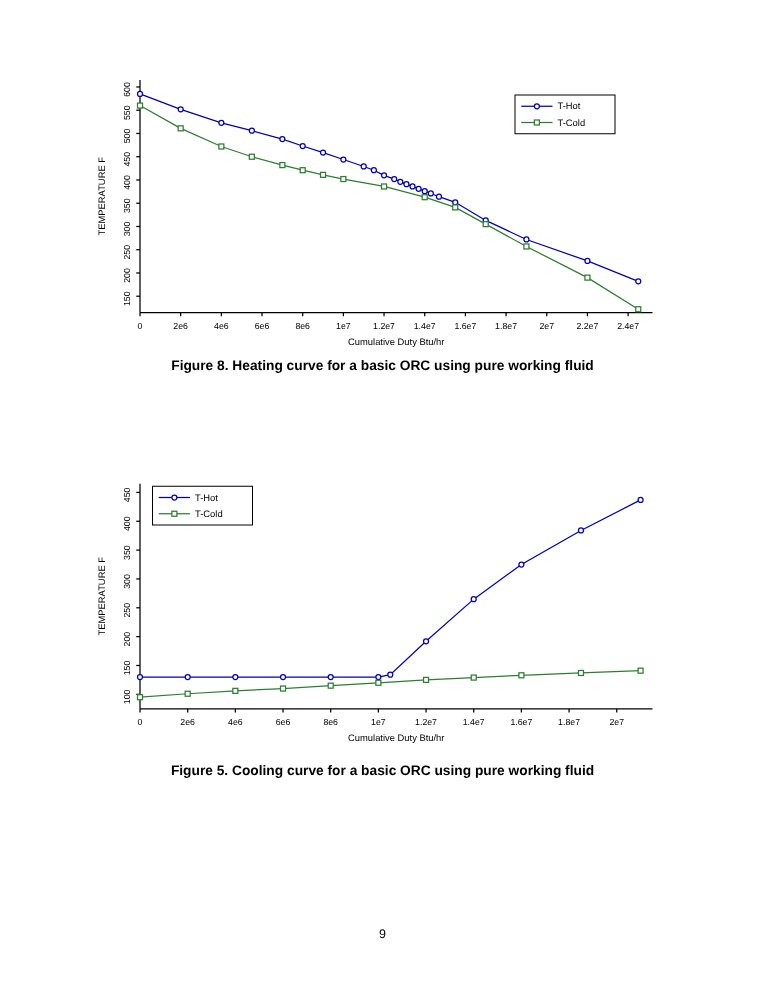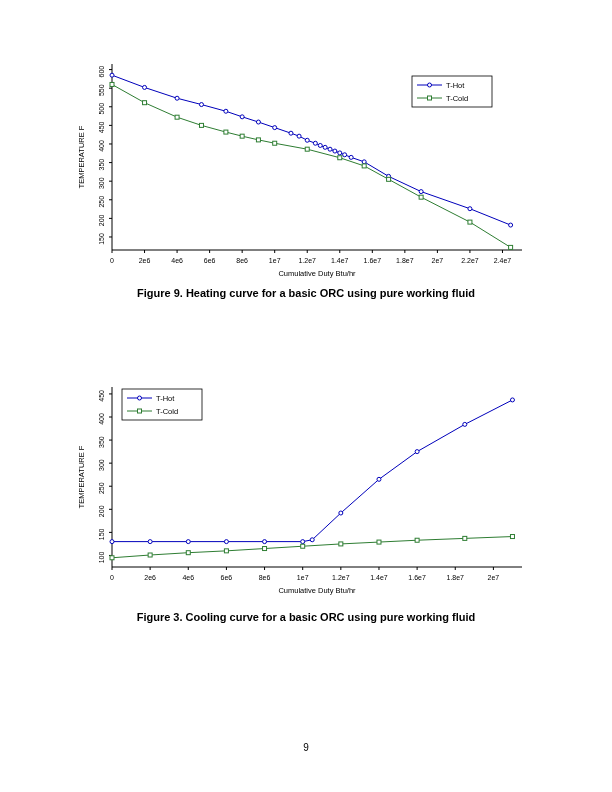--- a/index.html
+++ b/index.html
@@ -127,21 +127,21 @@
       <rect x="436.6111111111111" y="193.396" width="4" height="4" fill="#fff" stroke="#2e7d32"></rect>
       <rect x="340" y="24" width="80" height="31" fill="#fff" stroke="#000" stroke-width="0.8"></rect>
       <line x1="345" y1="33" x2="370" y2="33" stroke="#0000bb" stroke-width="1"></line>
       <circle cx="357.5" cy="33" r="2" fill="#fff" stroke="#0000bb"></circle>
       <text x="374" y="35.5" font-size="7.5">T-Hot</text>
       <line x1="345" y1="46" x2="370" y2="46" stroke="#2e7d32" stroke-width="1"></line>
       <rect x="355.5" y="44" width="4" height="4" fill="#fff" stroke="#2e7d32"></rect>
       <text x="374" y="48.5" font-size="7.5">T-Cold</text>
     </svg>
 
-  <div class="caption caption-2">Figure 9. Heating curve for a basic ORC using pure working fluid</div>
+  <div class="caption caption-2">Figure 8. Heating curve for a basic ORC using pure working fluid</div>
 
   <svg class="chart" width="460" height="226" style="left:72px; top:375px;">
       <line x1="40" y1="12" x2="40" y2="192" stroke="#000" stroke-width="1"></line>
       <line x1="40" y1="192" x2="450" y2="192" stroke="#000" stroke-width="1"></line>
       <line x1="40" y1="192" x2="40" y2="195" stroke="#000"></line>
       <text x="40" y="205" text-anchor="middle" font-size="7">0</text>
       <line x1="78.13953488372093" y1="192" x2="78.13953488372093" y2="195" stroke="#000"></line>
       <text x="78.13953488372093" y="205" text-anchor="middle" font-size="7">2e6</text>
       <line x1="116.27906976744185" y1="192" x2="116.27906976744185" y2="195" stroke="#000"></line>
       <text x="116.27906976744185" y="205" text-anchor="middle" font-size="7">4e6</text>
@@ -206,17 +206,17 @@
       <rect x="438.4651162790698" y="159.53846153846155" width="4" height="4" fill="#fff" stroke="#2e7d32"></rect>
       <rect x="50" y="14" width="80" height="31" fill="#fff" stroke="#000" stroke-width="0.8"></rect>
       <line x1="55" y1="23" x2="80" y2="23" stroke="#0000bb" stroke-width="1"></line>
       <circle cx="67.5" cy="23" r="2" fill="#fff" stroke="#0000bb"></circle>
       <text x="84" y="25.5" font-size="7.5">T-Hot</text>
       <line x1="55" y1="36" x2="80" y2="36" stroke="#2e7d32" stroke-width="1"></line>
       <rect x="65.5" y="34" width="4" height="4" fill="#fff" stroke="#2e7d32"></rect>
       <text x="84" y="38.5" font-size="7.5">T-Cold</text>
     </svg>
 
-  <div class="caption caption-3">Figure 3.  Cooling curve for a basic ORC using pure working fluid</div>
+  <div class="caption caption-3">Figure 5.  Cooling curve for a basic ORC using pure working fluid</div>
 
   <div class="page-number">9</div>
 
 </div>
 
 </body></html>

